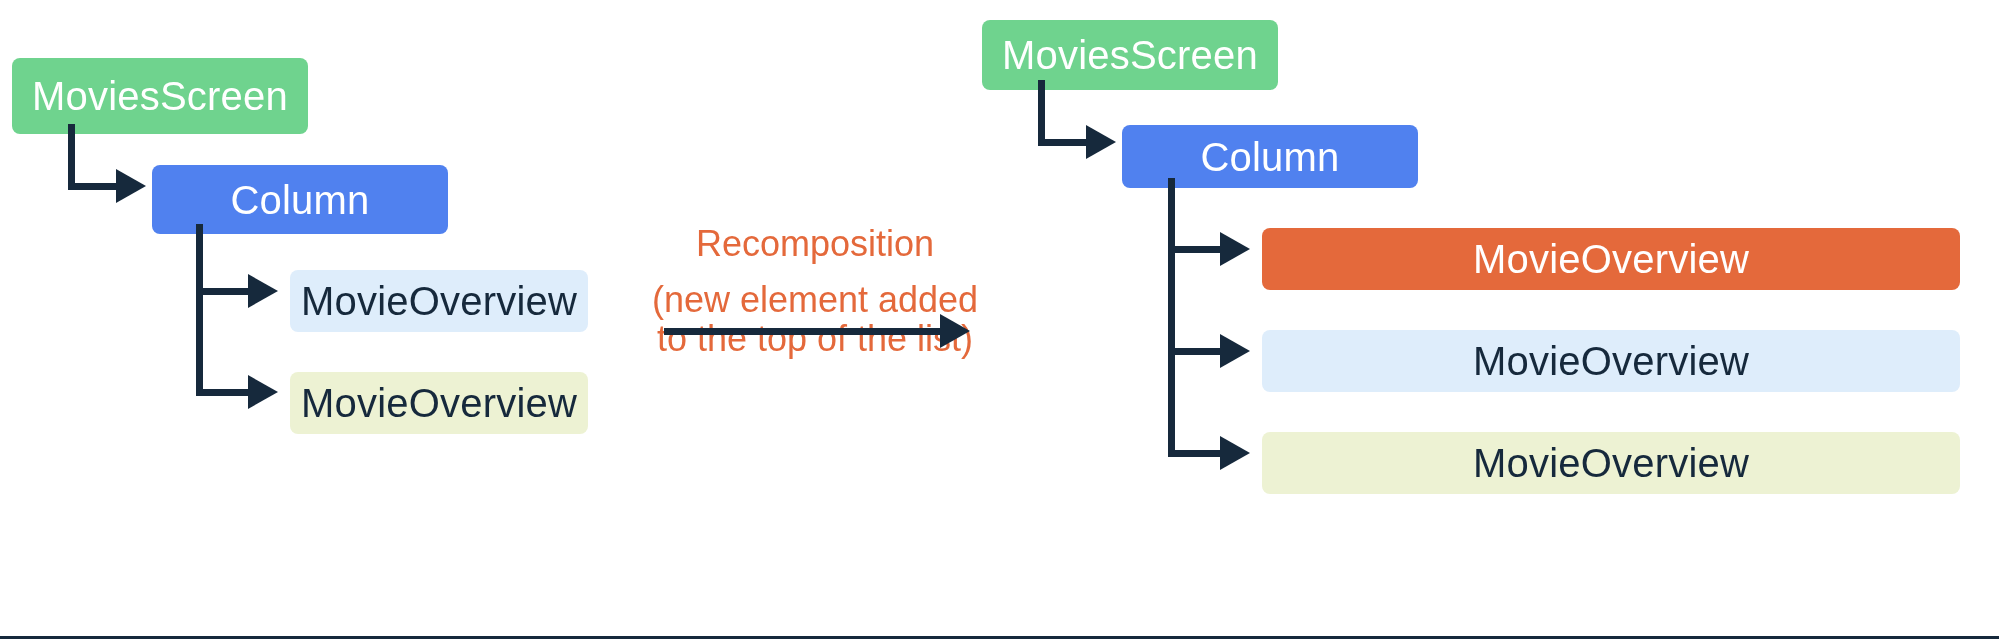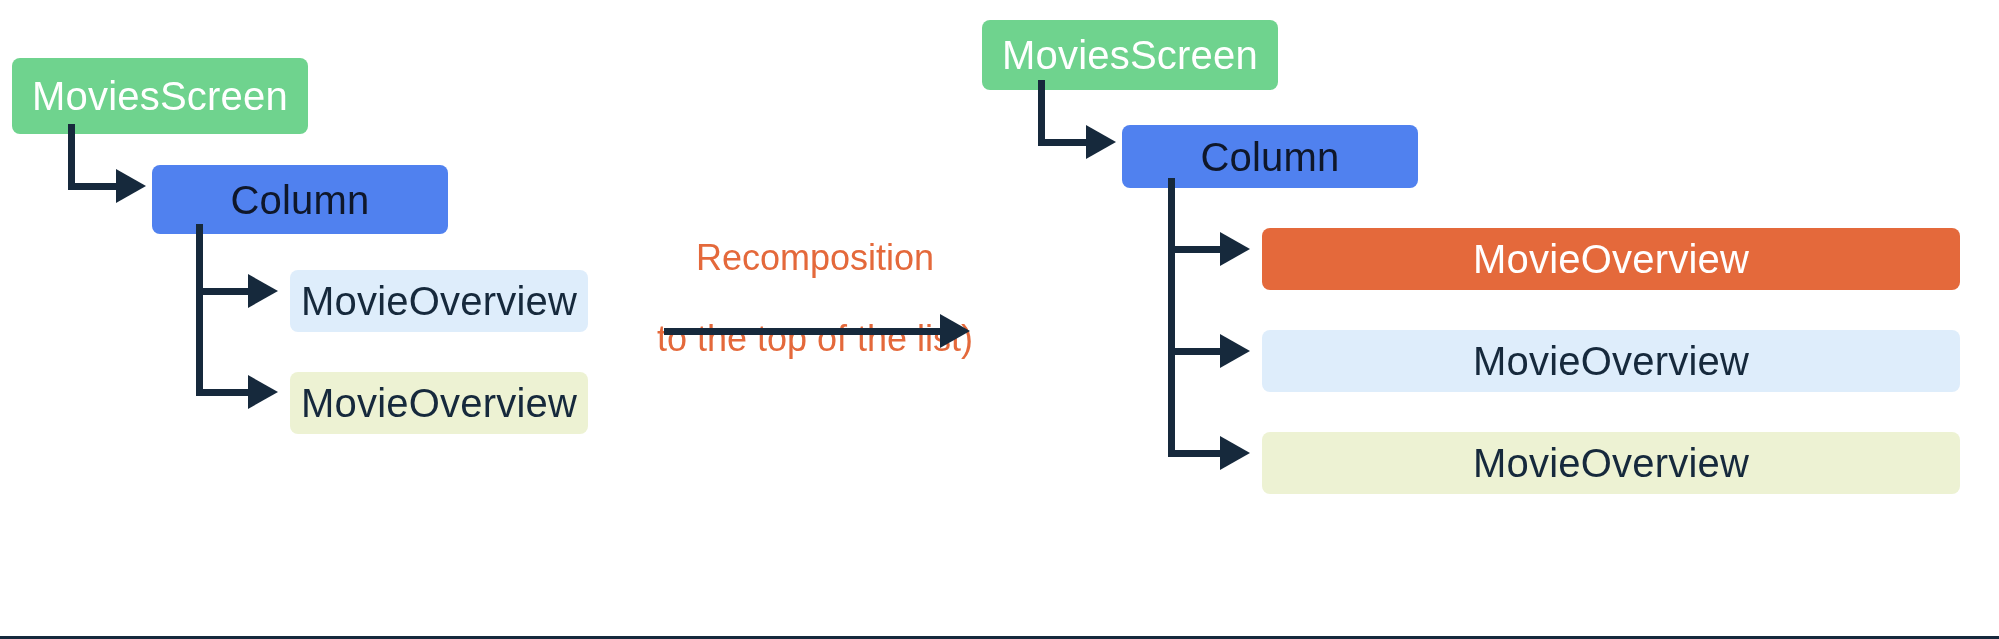--- a/index.html
+++ b/index.html
@@ -25,21 +25,21 @@
     border-radius: 8px;
     font-size: 40px;
     line-height: 1;
     letter-spacing: 0.2px;
     white-space: nowrap;
     box-sizing: border-box;
     font-family: "Liberation Sans", sans-serif;
     margin-top: 10px;
   }
   .node-green { background: #6FD38E; color: #ffffff; }
-  .node-blue  { background: #5081EF; color: #0f172a; }
+  .node-blue  { background: #5081EF; color: #ffffff; }
   .node-orange{ background: #E4693B; color: #ffffff; }
   .node-lightblue { background: #DEEDFB; color: #16293C; }
   .node-lightyellow { background: #EDF2D3; color: #16293C; }
 
   .edge {
     position: absolute;
     background: #16293C;
   }
   .edge-v { width: 7px; }
   .edge-h { height: 7px; }
@@ -98,22 +98,25 @@
   <div class="arrowhead" style="left:248px; top:375px;"></div>
 
   <div class="node node-lightblue" style="left:290px; top:260px; width:298px; height:62px;">
     <span>MovieOverview</span>
   </div>
 
   <div class="node node-lightyellow" style="left:290px; top:362px; width:298px; height:62px;">
     <span>MovieOverview</span>
   </div>
 
-  <div class="caption" style="left:660px; top:192px; width:310px;">
+  <div class="caption" style="left:660px; top:178px; width:310px;">
     <span>Recomposition</span>
+  </div>
+  <div class="caption" style="left:640px; top:234px; width:350px;">
+    <span>(new element added</span>
   </div>
   <div class="caption" style="left:640px; top:273px; width:350px;">
     <span>to the top of the list)</span>
   </div>
 
   <div class="edge edge-h" style="left:664px; top:328px; width:284px;"></div>
   <div class="arrowhead" style="left:940px; top:314px;"></div>
 
   <div class="node node-green" style="left:982px; top:10px; width:296px; height:70px;">
     <span>MoviesScreen</span>

